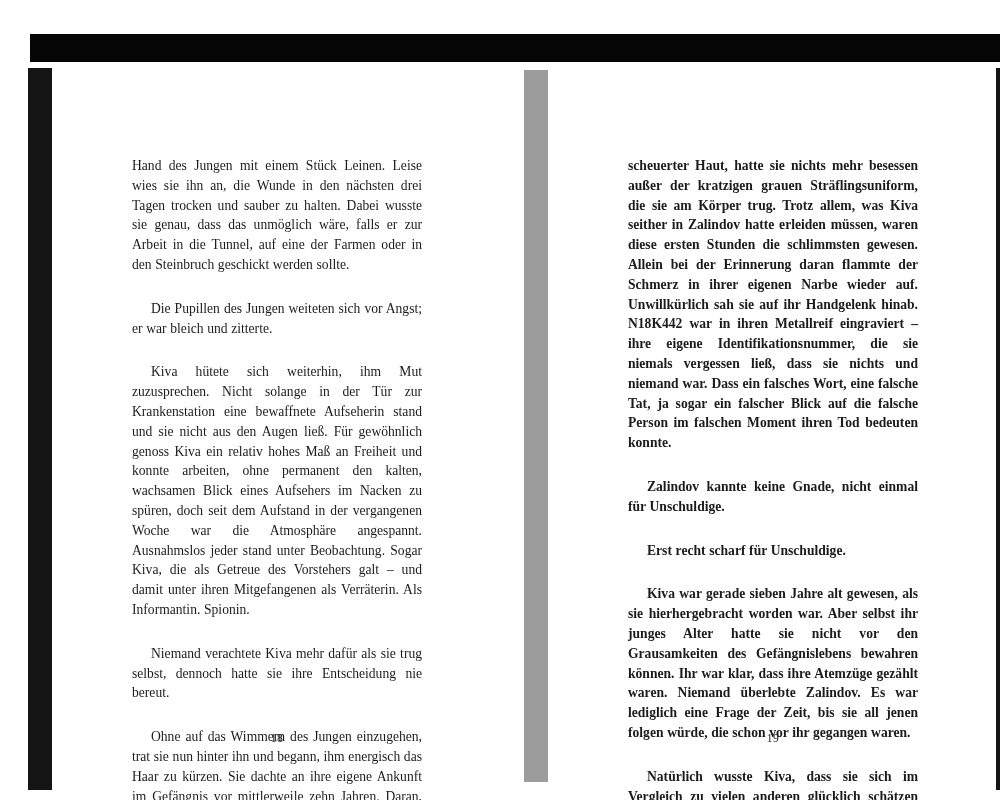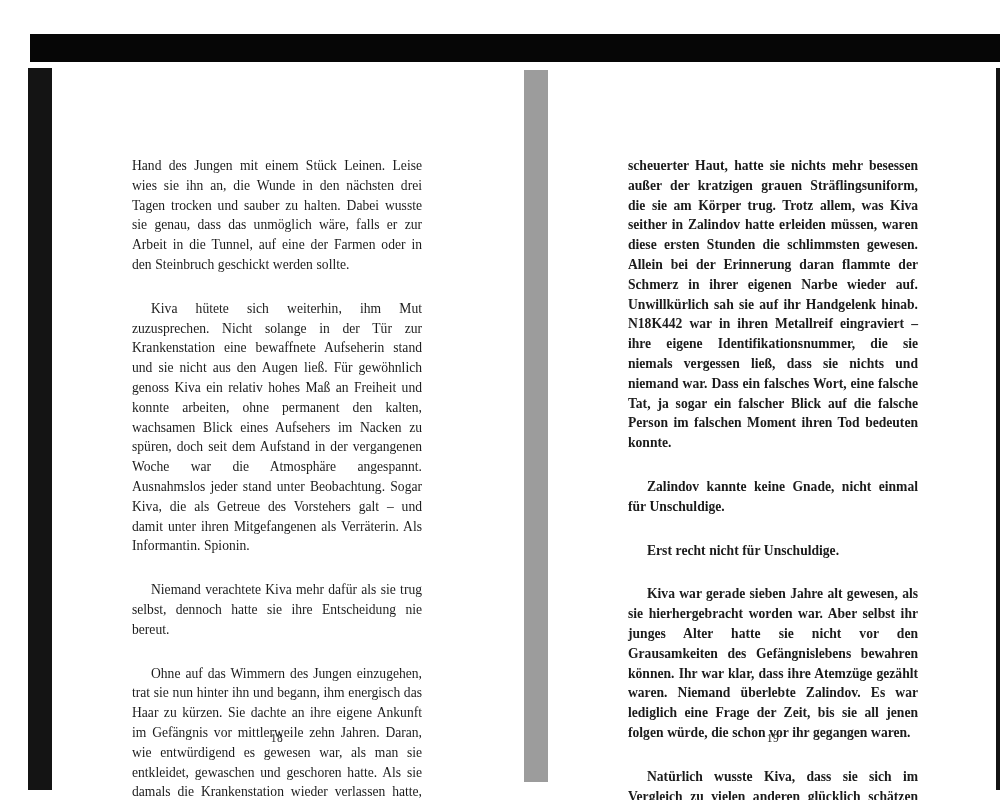--- a/index.html
+++ b/index.html
@@ -70,33 +70,34 @@
 <div class="book">
 
   <div class="scan-top"></div>
   <div class="scan-left"></div>
   <div class="scan-right"></div>
   <div class="gutter"></div>
 
   <div class="page page-left" lang="de">
     <div class="text-block">
       <p>Hand des Jungen mit einem Stück Leinen. Leise wies sie ihn an, die Wunde in den nächsten drei Tagen trocken und sauber zu halten. Dabei wusste sie genau, dass das unmöglich wäre, falls er zur Arbeit in die Tunnel, auf eine der Farmen oder in den Steinbruch geschickt werden sollte.</p>
+      <p class="indent">Die Pupillen des Jungen weiteten sich vor Angst; er war bleich und zitterte.</p>
       <p class="indent">Kiva hütete sich weiterhin, ihm Mut zuzusprechen. Nicht solange in der Tür zur Krankenstation eine bewaffnete Aufseherin stand und sie nicht aus den Augen ließ. Für gewöhnlich genoss Kiva ein relativ hohes Maß an Freiheit und konnte arbeiten, ohne permanent den kalten, wachsamen Blick eines Aufsehers im Nacken zu spüren, doch seit dem Aufstand in der vergangenen Woche war die Atmosphäre angespannt. Ausnahmslos jeder stand unter Beobachtung. Sogar Kiva, die als Getreue des Vorstehers galt – und damit unter ihren Mitgefangenen als Verräterin. Als Informantin. Spionin.</p>
       <p class="indent">Niemand verachtete Kiva mehr dafür als sie trug selbst, dennoch hatte sie ihre Entscheidung nie bereut.</p>
       <p class="indent">Ohne auf das Wimmern des Jungen einzugehen, trat sie nun hinter ihn und begann, ihm energisch das Haar zu kürzen. Sie dachte an ihre eigene Ankunft im Gefängnis vor mittlerweile zehn Jahren. Daran, wie entwürdigend es gewesen war, als man sie entkleidet, gewaschen und geschoren hatte. Als sie damals die Krankenstation wieder verlassen hatte, kahlköpfig und mit wund ge-</p>
     </div>
   </div>
 
   <div class="page-number pn-left">18</div>
 
   <div class="page page-right" lang="de">
     <div class="text-block">
       <p>scheuerter Haut, hatte sie nichts mehr besessen außer der kratzigen grauen Sträflingsuniform, die sie am Körper trug. Trotz allem, was Kiva seither in Zalindov hatte erleiden müssen, waren diese ersten Stunden die schlimmsten gewesen. Allein bei der Erinnerung daran flammte der Schmerz in ihrer eigenen Narbe wieder auf. Unwillkürlich sah sie auf ihr Handgelenk hinab. N18K442 war in ihren Metallreif eingraviert – ihre eigene Identifikationsnummer, die sie niemals vergessen ließ, dass sie nichts und niemand war. Dass ein falsches Wort, eine falsche Tat, ja sogar ein falscher Blick auf die falsche Person im falschen Moment ihren Tod bedeuten konnte.</p>
       <p class="indent">Zalindov kannte keine Gnade, nicht einmal für Unschuldige.</p>
-      <p class="indent">Erst recht nicht für Unschuldige.</p>
+      <p class="indent">Erst recht scharf für Unschuldige.</p>
       <p class="indent">Kiva war gerade sieben Jahre alt gewesen, als sie hierhergebracht worden war. Aber selbst ihr junges Alter hatte sie nicht vor den Grausamkeiten des Gefängnislebens bewahren können. Ihr war klar, dass ihre Atemzüge gezählt waren. Niemand überlebte Zalindov. Es war lediglich eine Frage der Zeit, bis sie all jenen folgen würde, die schon vor ihr gegangen waren.</p>
       <p class="indent">Natürlich wusste Kiva, dass sie sich im Vergleich zu vielen anderen glücklich schätzen konnte. Insassen, denen die wirklich harte Arbeit zugeteilt wurde, hielten selten mehr als sechs Monate durch, höchstens ein Jahr. Kiva dagegen war jede allzu kräftezehrende Schinderei erspart geblieben. Direkt nach ihrer Ankunft hatte sie einige Wochen lang im Aufnahmetrakt alles an Kleidern und sonstigem Hab und Gut sortieren müssen, das die Aufseher den Neuankömmlingen abnahmen. Später, infolge einer Krankheitswelle, die Hunderte von Leben gefordert hatte, war eine Position in den Werkstätten frei geworden. Dort hatte sich Kiva fortan</p>
     </div>
   </div>
 
   <div class="page-number pn-right">19</div>
 
 </div>
 
 </body></html>

